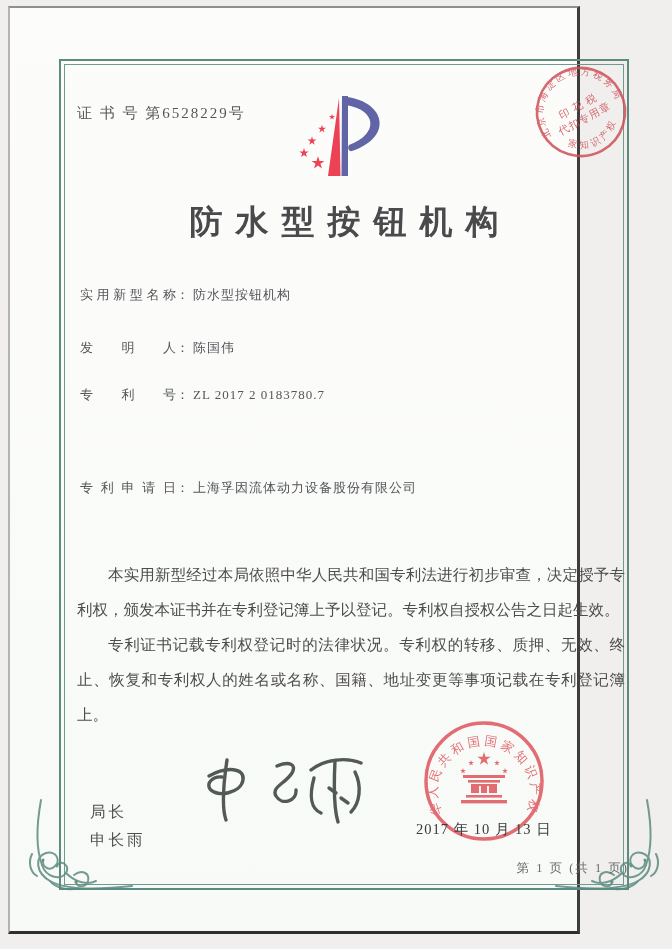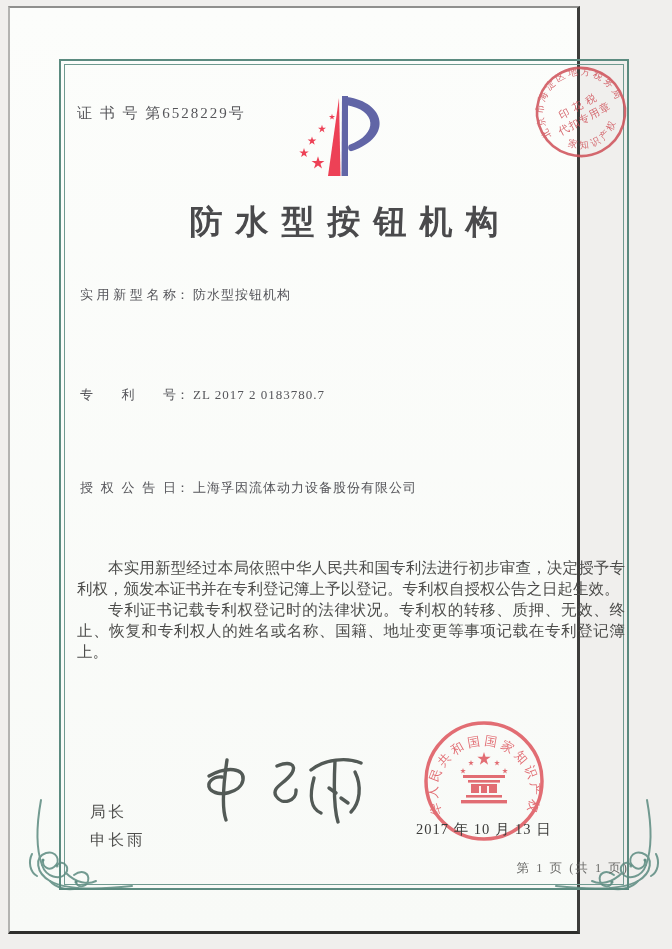--- a/index.html
+++ b/index.html
@@ -39,21 +39,21 @@
   }
   .row .lbl{
     display:inline-block;width:96px;text-align:justify;text-align-last:justify;
     vertical-align:bottom;
   }
   .row .colon{display:inline-block;}
   .row .val{display:inline-block;margin-left:4px;letter-spacing:1px;}
   .r0{top:278px}.r1{top:331px}.r2{top:378px}.r3{top:425px}.r4{top:471px}.r5{top:523px}
   .body-text{
     position:absolute;left:67px;top:549px;width:548px;
-    font-size:15.5px;line-height:21px;color:#4d4d4b;
+    font-size:15.5px;line-height:35px;color:#4d4d4b;
     text-align:justify;
   }
   .body-text p{margin:0;text-indent:2em;}
   .signoff{
     position:absolute;left:80px;top:762px;
     font-size:15.5px;color:#4f4f4d;letter-spacing:3px;line-height:28px;margin-top:28px;
   }
   .signature{position:absolute;left:185px;top:738px;width:178px;height:96px;}
   .seal{position:absolute;left:399px;top:698px;width:150px;height:150px;opacity:.82;}
   .seal-date{
@@ -127,25 +127,28 @@
       <use href="#star" transform="translate(9,63) scale(5)"></use>
       <use href="#star" transform="translate(23,73) scale(6.8)"></use>
     </g>
   </svg>
 
   <div class="title">防水型按钮机构</div>
 
   <div class="row r0">
     <span class="lbl">实用新型名称</span><span class="colon">：</span><span class="val">防水型按钮机构</span>
   </div>
+  <div class="row r1">
+    <span class="lbl">发明人</span><span class="colon">：</span><span class="val">陈国伟</span>
+  </div>
   <div class="row r2">
     <span class="lbl">专利号</span><span class="colon">：</span><span class="val">ZL 2017 2 0183780.7</span>
   </div>
   <div class="row r4">
-    <span class="lbl">授权公告日</span><span class="colon">：</span><span class="val">上海孚因流体动力设备股份有限公司</span>
+    <span class="lbl">专利申请日</span><span class="colon">：</span><span class="val">上海孚因流体动力设备股份有限公司</span>
   </div>
 
   <div class="body-text">
     <p>本实用新型经过本局依照中华人民共和国专利法进行初步审查，决定授予专利权，颁发本证书并在专利登记簿上予以登记。专利权自授权公告之日起生效。</p>
     <p>专利证书记载专利权登记时的法律状况。专利权的转移、质押、无效、终止、恢复和专利权人的姓名或名称、国籍、地址变更等事项记载在专利登记簿上。</p>
   </div>
 
   <div class="signoff">
     <div>局长</div>
     <div>申长雨</div>

